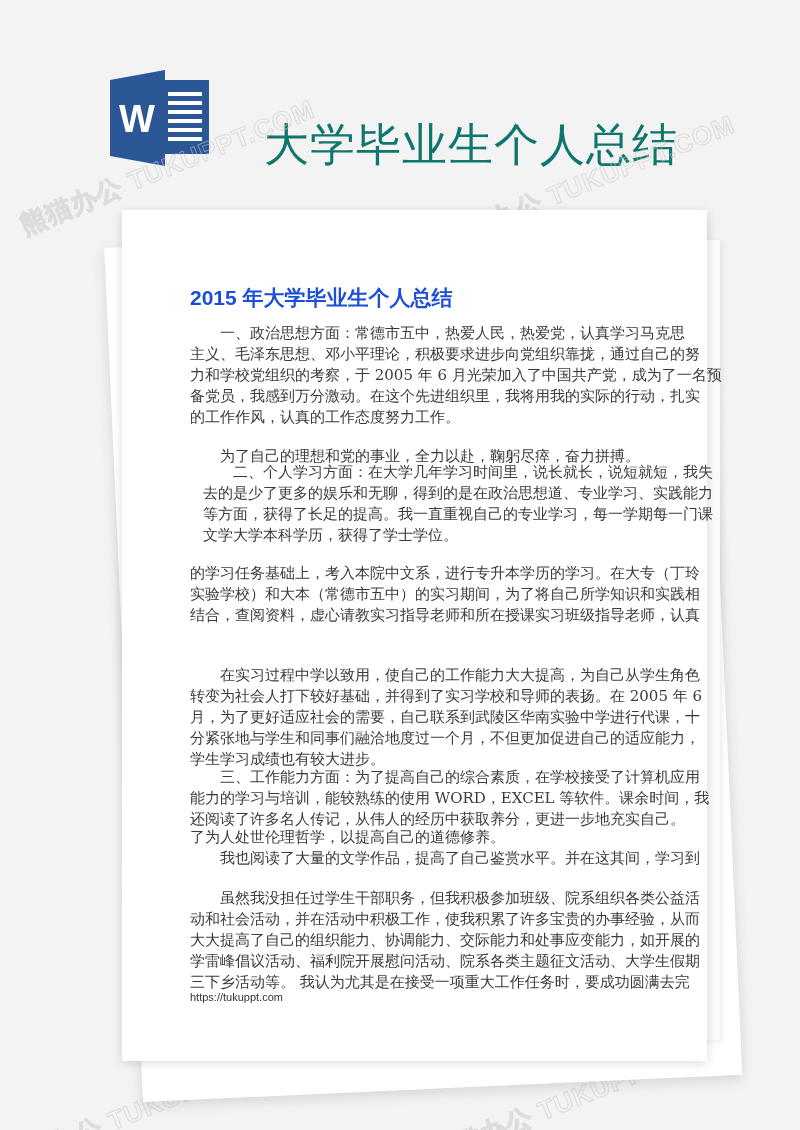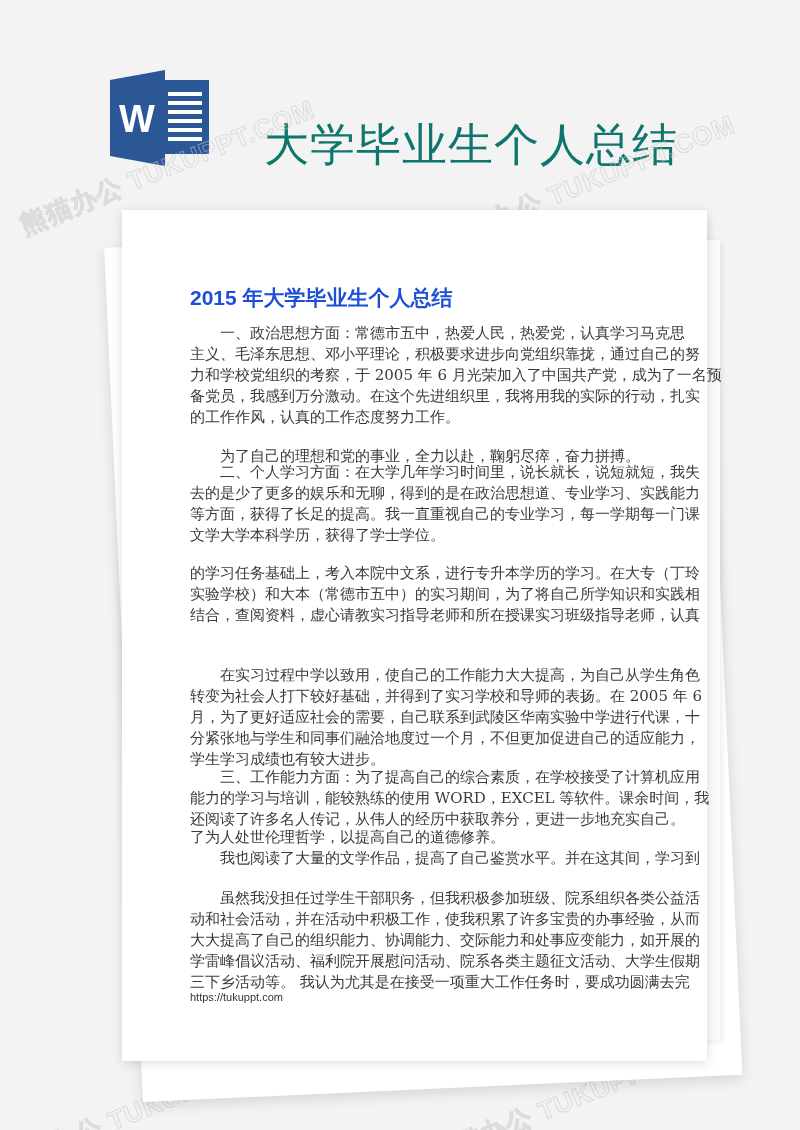--- a/index.html
+++ b/index.html
@@ -83,21 +83,21 @@
     <span class="line">主义、毛泽东思想、邓小平理论，积极要求进步向党组织靠拢，通过自己的努</span>
     <span class="line">力和学校党组织的考察，于 2005 年 6 月光荣加入了中国共产党，成为了一名预</span>
     <span class="line">备党员，我感到万分激动。在这个先进组织里，我将用我的实际的行动，扎实</span>
     <span class="line last">的工作作风，认真的工作态度努力工作。</span>
   </div>
 
   <div class="para" style="top:236px;">
     <span class="line indent last">为了自己的理想和党的事业，全力以赴，鞠躬尽瘁，奋力拼搏。</span>
   </div>
 
-  <div class="para" style="top:252px;">
+  <div class="para" style="top:252px;margin-left:13px;">
     <span class="line indent">二、个人学习方面：在大学几年学习时间里，说长就长，说短就短，我失</span>
     <span class="line">去的是少了更多的娱乐和无聊，得到的是在政治思想道、专业学习、实践能力</span>
     <span class="line">等方面，获得了长足的提高。我一直重视自己的专业学习，每一学期每一门课</span>
     <span class="line last">文学大学本科学历，获得了学士学位。</span>
   </div>
 
   <div class="para" style="top:353px;">
     <span class="line">的学习任务基础上，考入本院中文系，进行专升本学历的学习。在大专（丁玲</span>
     <span class="line">实验学校）和大本（常德市五中）的实习期间，为了将自己所学知识和实践相</span>
     <span class="line">结合，查阅资料，虚心请教实习指导老师和所在授课实习班级指导老师，认真</span>

